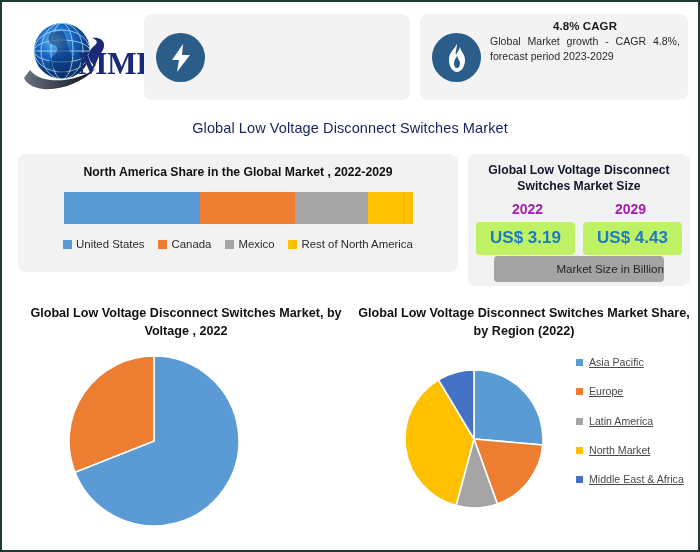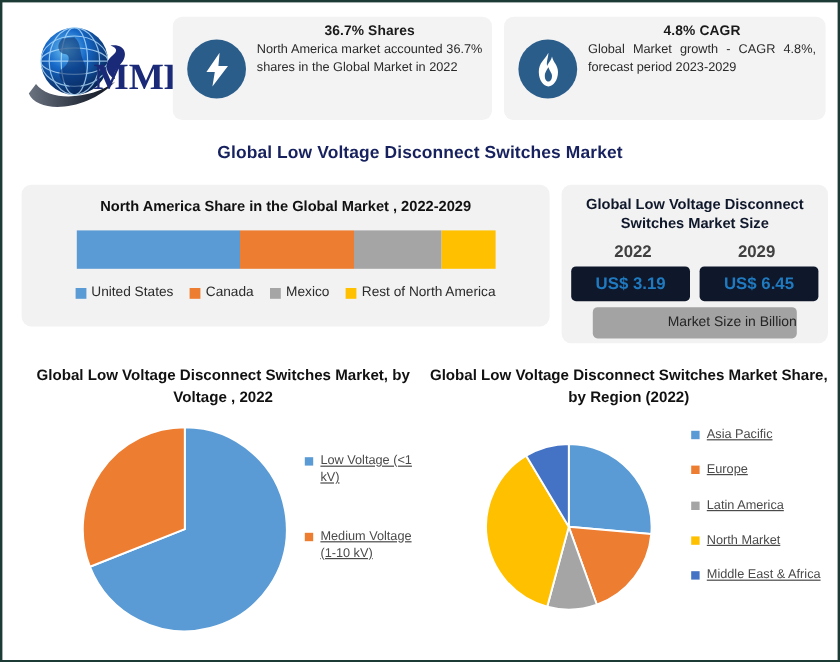--- a/index.html
+++ b/index.html
@@ -79,21 +79,21 @@
     text-align-last: left;
   }
 
   
   .main-title {
     position: absolute;
     left: 0; top: 118px;
     width: 100%;
     text-align: center;
     font-size: 14.5px;
-    font-weight: bold;
+    font-weight: normal;
     color: #16215e;
     letter-spacing: .1px;
   }
 
   
   .panel {
     position: absolute;
     background: #f2f2f2;
     border-radius: 8px;
     box-sizing: border-box;
@@ -153,35 +153,35 @@
     position: absolute;
     left: 8px; top: 47px;
     width: 206px;
     display: flex;
   }
   .year-cell {
     flex: 1;
     text-align: center;
     font-size: 14px;
     font-weight: bold;
-    color: #404040;
+    color: #a21caf;
   }
   .val-row {
     position: absolute;
     left: 8px; top: 68px;
     width: 206px;
     display: flex;
     gap: 8px;
   }
   .val-box {
     flex: 1;
-    background: #0f172a;
+    background: #bef264;
     border-radius: 4px;
     text-align: center;
-    font-size: 14px;
+    font-size: 17px;
     font-weight: bold;
     color: #1f7ac0;
     padding: 6px 0 7px 0;
   }
   .size-foot {
     position: absolute;
     left: 26px; top: 102px;
     width: 170px;
     background: #a3a3a3;
     border-radius: 4px;
@@ -263,24 +263,20 @@
         <text x="62" y="62" font-family="'Liberation Serif', serif" font-size="31" font-weight="bold" fill="#1b2a78">MMR</text>
       </svg>
     </div>
 
     <div class="stat-card card-a">
       <div class="card-icon">
         <svg width="26" height="30" viewBox="0 0 26 30">
           <path d="M15 1 L4 17 L11 17 L9 29 L22 12 L14 12 Z" fill="#ffffff"></path>
         </svg>
       </div>
-      <div class="card-body">
-        <div class="card-title">36.7% Shares</div>
-        <div class="card-text">North America market accounted 36.7% shares in the Global Market in 2022</div>
-      </div>
     </div>
 
     <div class="stat-card card-b">
       <div class="card-icon">
         <svg width="24" height="30" viewBox="0 0 24 30">
           <path d="M12 1 C 9 7, 4 9, 4 17 C 4 24, 8 29, 12 29 C 16 29, 20 24, 20 17 C 20 11, 16 9, 15 4 C 14 8, 12 9, 11 12 C 10 9, 12 5, 12 1 Z" fill="#ffffff"></path>
           <path d="M12 13 C 10 16, 9 18, 9 20 C 9 23, 10 25, 12 25 C 14 25, 15 23, 15 20 C 15 18, 13 16, 12 13 Z" fill="#2b5d8b"></path>
         </svg>
       </div>
       <div class="card-body">
@@ -321,41 +317,31 @@
   </div>
 
   <div class="panel panel-size">
     <div class="size-title">Global Low Voltage Disconnect Switches Market Size</div>
     <div class="year-row">
       <div class="year-cell">2022</div>
       <div class="year-cell">2029</div>
     </div>
     <div class="val-row">
       <div class="val-box">US$ 3.19</div>
-      <div class="val-box">US$ 6.45</div>
+      <div class="val-box">US$ 4.43</div>
     </div>
     <div class="size-foot">Market Size in Billion</div>
   </div>
 
   <div class="chart-block chart-left">
     <div class="chart-title">Global Low Voltage Disconnect Switches Market,  by Voltage , 2022</div>
     <svg class="pie-svg pie-left-svg" id="pie-left" width="172" height="172" viewBox="0 0 172 172">
         <path d="M 86 86 L 86 1 A 85 85 0 1 1 6.9689986994986555 117.29058697819767 Z" fill="#5b9bd5" stroke="#ffffff" stroke-width="1.6"></path>
         <path d="M 86 86 L 6.9689986994986555 117.29058697819767 A 85 85 0 0 1 85.99999999999999 1 Z" fill="#ed7d31" stroke="#ffffff" stroke-width="1.6"></path>
       </svg>
-    <div class="pie-legend pl-left" id="legend-left">
-        <div class="ple">
-          <span class="ple-sw" style="background: rgb(91, 155, 213);"></span>
-          <span class="ple-tx">Low Voltage (&lt;1 kV)</span>
-        </div>
-        <div class="ple">
-          <span class="ple-sw" style="background: rgb(237, 125, 49);"></span>
-          <span class="ple-tx">Medium Voltage (1-10 kV)</span>
-        </div>
-      </div>
   </div>
 
   <div class="chart-block chart-right">
     <div class="chart-title">Global Low Voltage Disconnect Switches Market Share, by Region (2022)</div>
     <svg class="pie-svg pie-right-svg" id="pie-right" width="140" height="140" viewBox="0 0 140 140">
         <path d="M 70 70 L 70 1 A 69 69 0 0 1 138.7332190308789 76.06173256200128 Z" fill="#5b9bd5" stroke="#ffffff" stroke-width="1.6"></path>
         <path d="M 70 70 L 138.7332190308789 76.06173256200128 A 69 69 0 0 1 93.37291649692509 134.92077305784156 Z" fill="#ed7d31" stroke="#ffffff" stroke-width="1.6"></path>
         <path d="M 70 70 L 93.37291649692509 134.92077305784156 A 69 69 0 0 1 52.0019360659971 136.6113330794959 Z" fill="#a5a5a5" stroke="#ffffff" stroke-width="1.6"></path>
         <path d="M 70 70 L 52.0019360659971 136.6113330794959 A 69 69 0 0 1 34.50367216907603 10.830660722638008 Z" fill="#ffc000" stroke="#ffffff" stroke-width="1.6"></path>
         <path d="M 70 70 L 34.50367216907603 10.830660722638008 A 69 69 0 0 1 69.99999999999999 1 Z" fill="#4472c4" stroke="#ffffff" stroke-width="1.6"></path>

